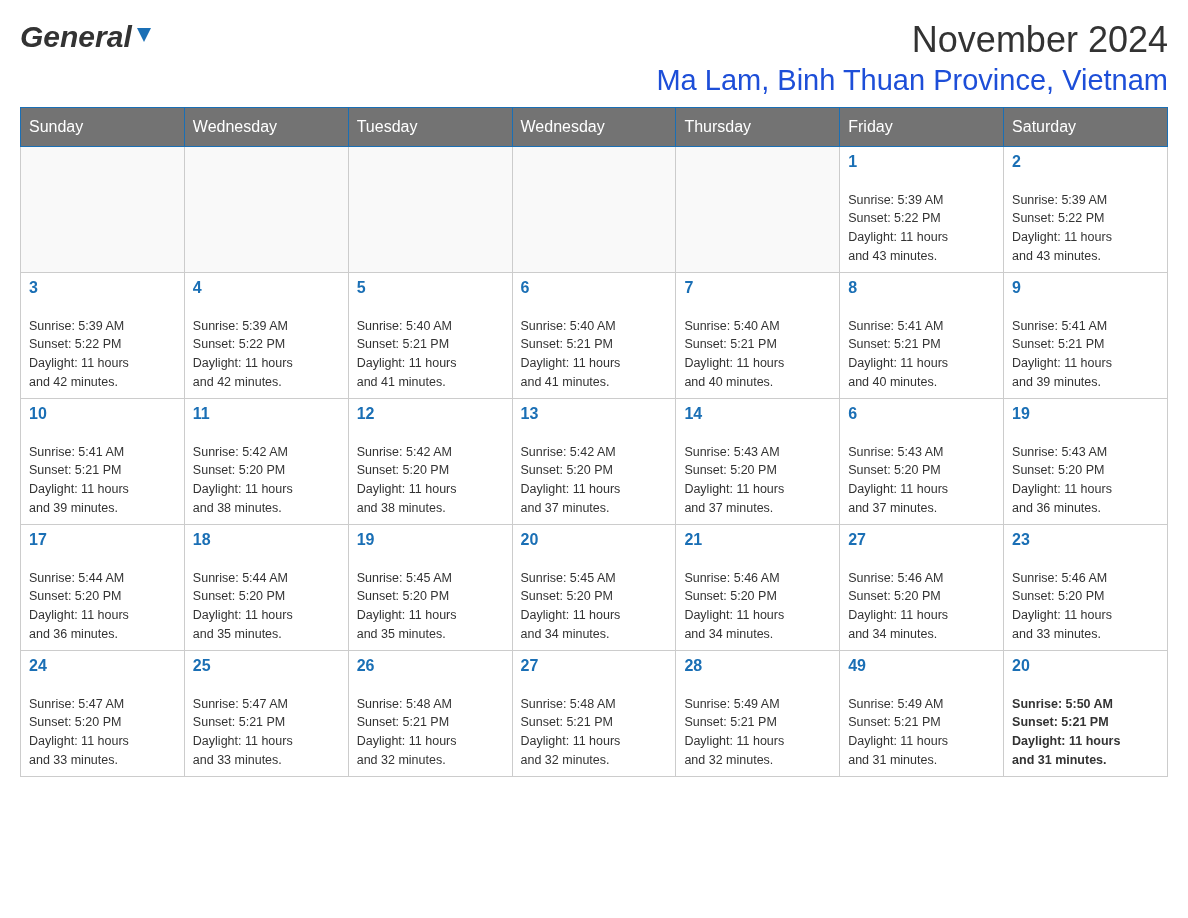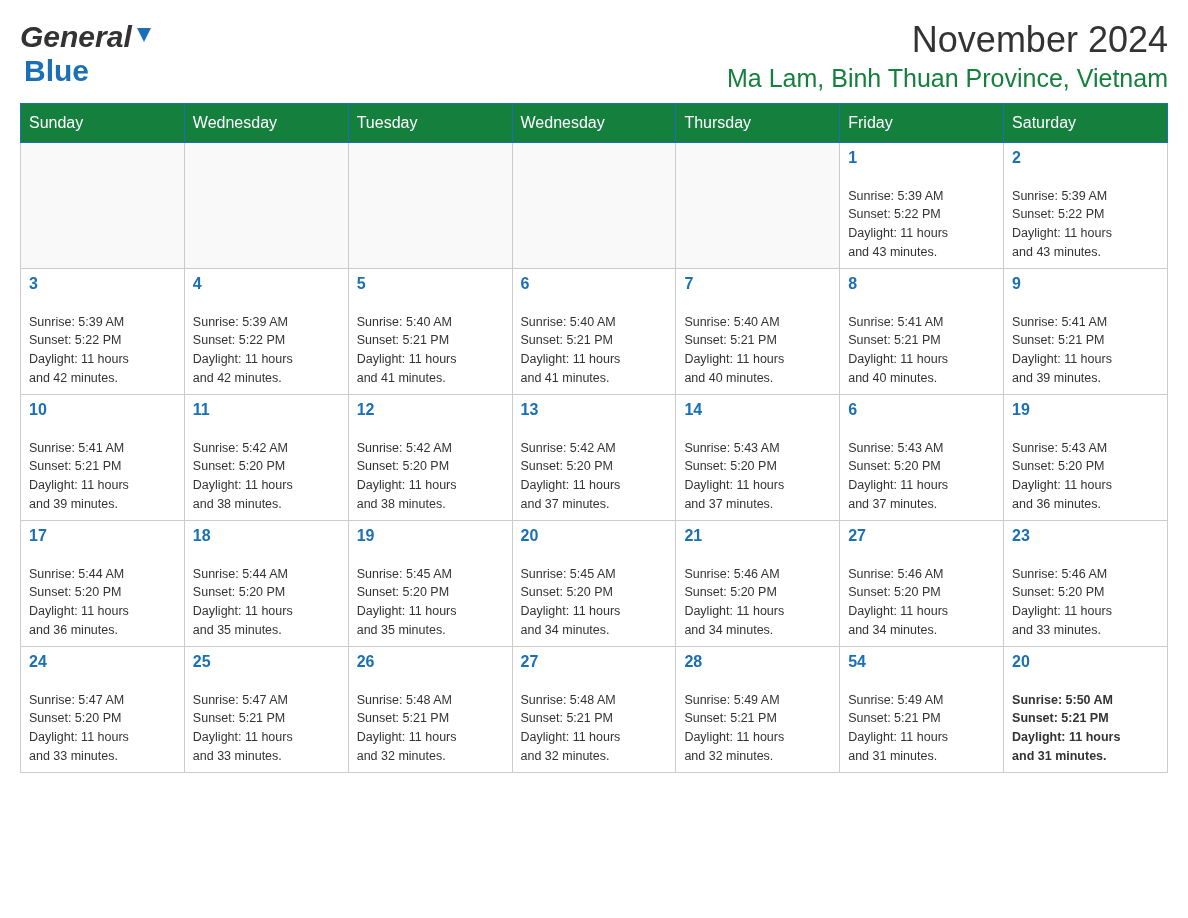--- a/index.html
+++ b/index.html
@@ -20,31 +20,31 @@
     .title-section {
       text-align: right;
     }
     .page-title {
       font-size: 36px;
       font-weight: normal;
       color: #333;
       line-height: 1.1;
     }
     .subtitle {
-      font-size: 25px;
-      color: #15803d;
+      font-size: 29px;
+      color: #1d4ed8;
       margin-top: 4px;
     }
     .calendar {
       width: 100%;
       border-collapse: collapse;
       margin-top: 10px;
     }
     .calendar th {
-      background-color: #15803d;
+      background-color: #737373;
       color: #fff;
       padding: 10px 8px;
       text-align: left;
       font-size: 16px;
       font-weight: normal;
       border: 1px solid #1a6fb5;
     }
     .calendar td {
       border: 1px solid #ccc;
       vertical-align: top;
@@ -82,23 +82,20 @@
 <body>
 
 <div class="header">
   <div class="logo-container">
     <div>
       <div style="display:flex; align-items:center;">
         <span style="font-size:30px; font-weight:bold; color:#333;font-style:italic;">General</span>
         <svg width="22" height="22" viewBox="0 0 22 22" style="margin-left:1px; margin-top:-4px;">
           <polygon points="4,4 18,4 11,18" fill="#1a6fb5"></polygon>
         </svg>
-      </div>
-      <div style="margin-left: 4px;">
-        <span style="font-size:30px; font-weight:bold; color:#1a6fb5;">Blue</span>
       </div>
     </div>
   </div>
   <div class="title-section">
     <div class="page-title">November 2024</div>
     <div class="subtitle">Ma Lam, Binh Thuan Province, Vietnam</div>
   </div>
 </div>
 
 <table class="calendar">
@@ -318,21 +315,21 @@
 and 32 minutes.</div>
         </td>
         <td>
           <span class="day-number">28</span>
           <div class="day-info" style="white-space: pre-line;">Sunrise: 5:49 AM
 Sunset: 5:21 PM
 Daylight: 11 hours
 and 32 minutes.</div>
         </td>
         <td>
-          <span class="day-number">54</span>
+          <span class="day-number">49</span>
           <div class="day-info" style="white-space: pre-line;">Sunrise: 5:49 AM
 Sunset: 5:21 PM
 Daylight: 11 hours
 and 31 minutes.</div>
         </td>
         <td>
           <span class="day-number">20</span>
           <div class="day-info" style="white-space: pre-line; font-weight: bold;">Sunrise: 5:50 AM
 Sunset: 5:21 PM
 Daylight: 11 hours

